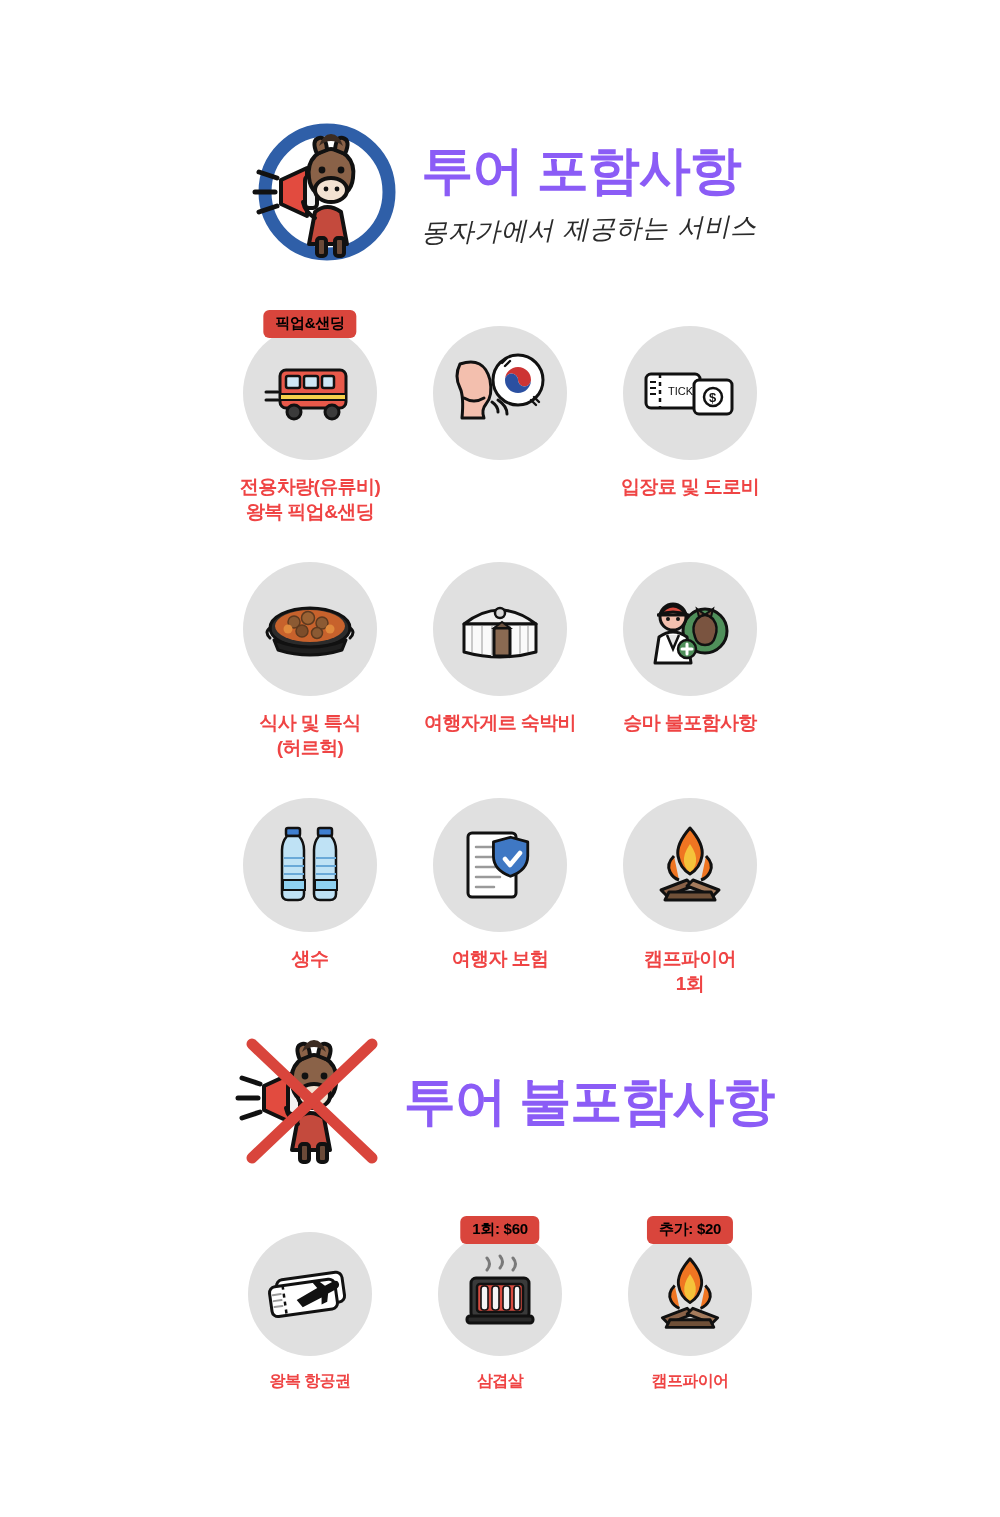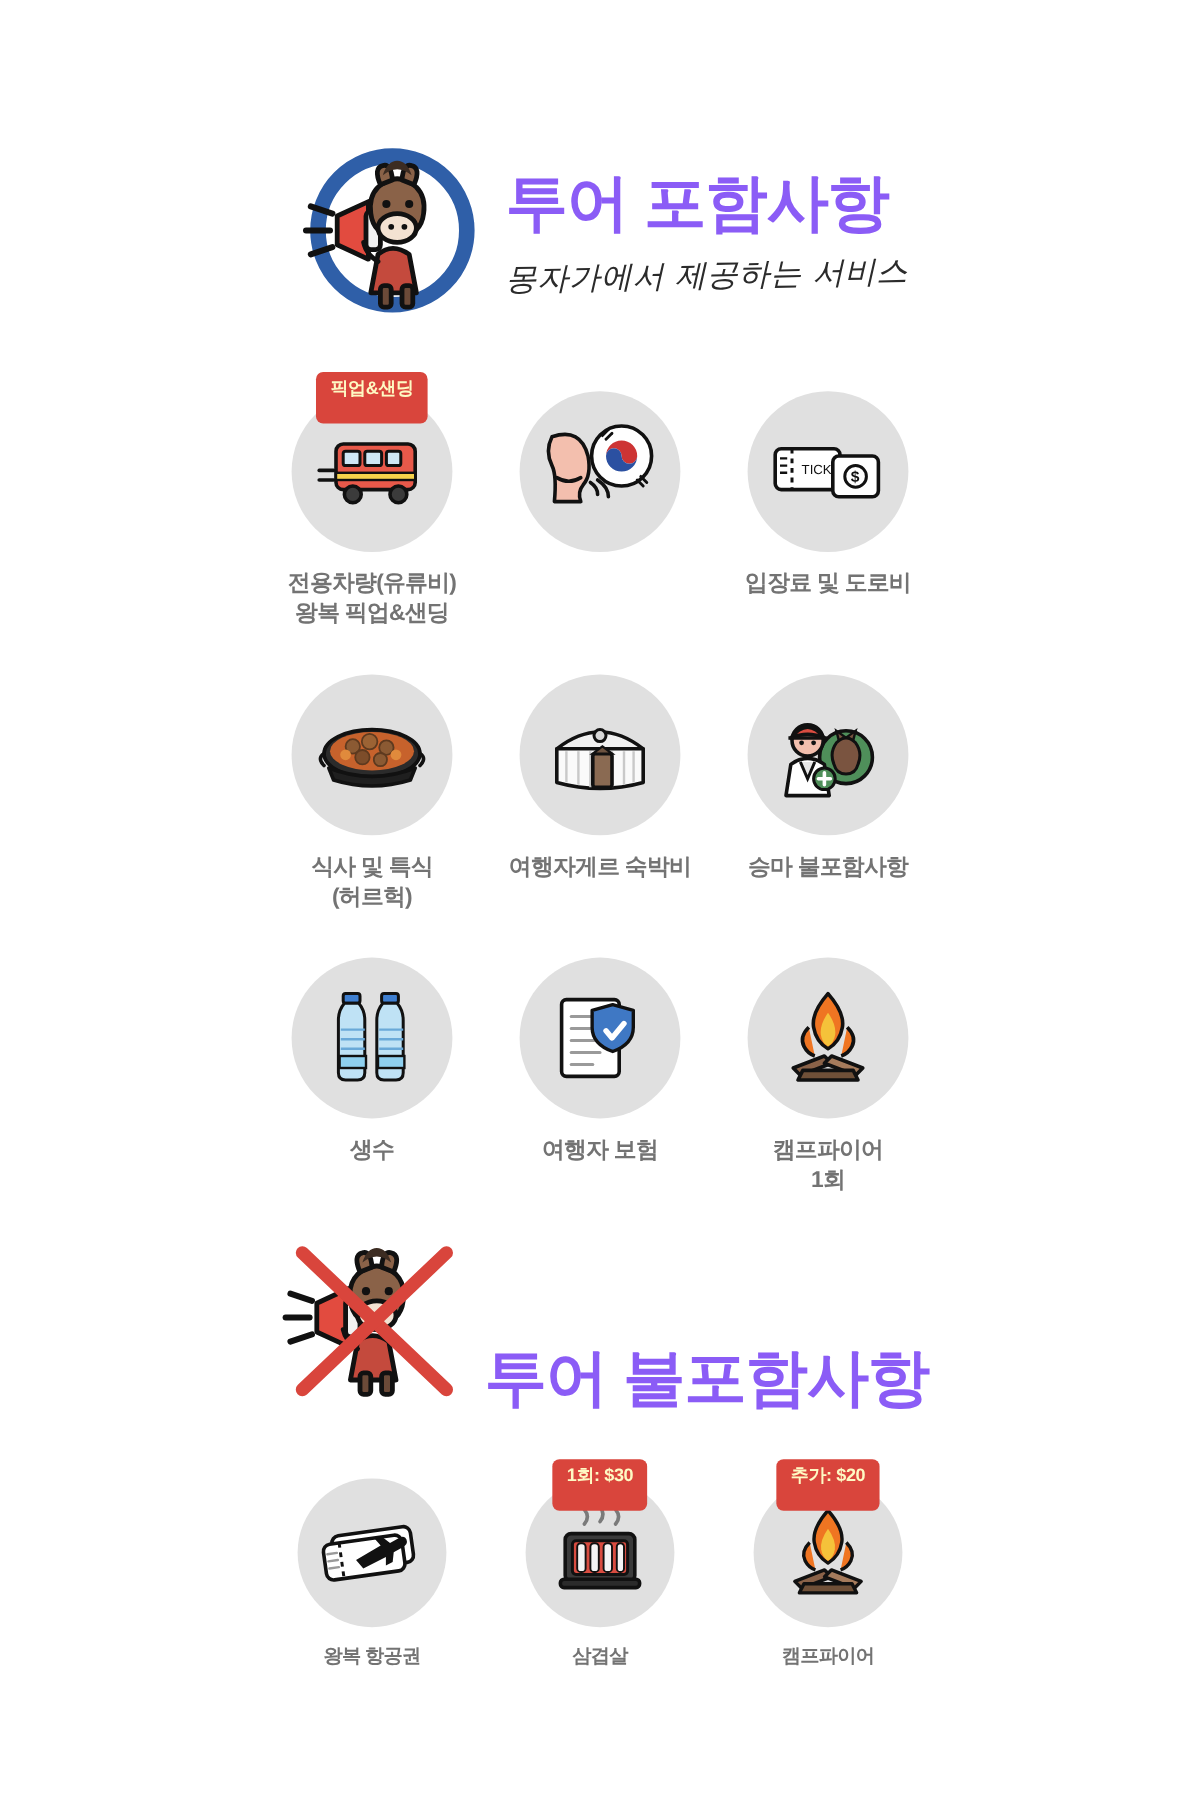--- a/index.html
+++ b/index.html
@@ -17,21 +17,21 @@
   }
 
   
   .section-header {
     display: flex;
     align-items: center;
     justify-content: center;
     gap: 18px;
   }
   .header-included { margin-top: 120px; }
-  .header-excluded { margin-top: 30px; align-items: flex-end; }
+  .header-excluded { margin-top: 30px; }
 
   .mascot-wrap {
     position: relative;
     width: 160px;
     height: 150px;
     flex: 0 0 auto;
   }
   .header-title-block {
     display: flex;
     flex-direction: column;
@@ -74,24 +74,24 @@
     flex-direction: column;
     align-items: center;
     position: relative;
   }
   .badge {
     position: absolute;
     top: -16px;
     left: 50%;
     transform: translateX(-50%);
     background: #d9453c;
-    color: #fef9c3;
+    color: #000000;
     font-size: 15px;
     font-weight: 700;
-    padding: 4px 12px 20px;
+    padding: 4px 12px 5px;
     border-radius: 6px;
     white-space: nowrap;
     z-index: 5;
     letter-spacing: -0.3px;
   }
   .circle {
     width: 134px;
     height: 134px;
     border-radius: 50%;
     background: #e0e0e0;
@@ -103,21 +103,21 @@
   .circle.small {
     width: 124px;
     height: 124px;
   }
   .item-label {
     margin-top: 14px;
     text-align: center;
     font-size: 19px;
     font-weight: 700;
     line-height: 1.32;
-    color: #737373;
+    color: #ef4444;
     white-space: pre-line;
     letter-spacing: -0.6px;
   }
   .item-label.sm { font-size: 16px; }
 
   svg { display: block; }
 </style>
 </head>
 <body>
 
@@ -420,21 +420,21 @@
               <line x1="9" y1="38" x2="17" y2="38"></line>
           </g>
           <path d="M32 34 l22 -9 l-4 -6 l6 -1 l6 6 l8 -3 q5 -2 6 2 q1 4 -4 6 l-8 3 l-2 8 l-6 2 l1 -7 l-20 7 z" fill="#111"></path>
         </g>
       </svg>
     </div>
     <div class="item-label sm">왕복 항공권</div>
   </div>
 
   <div class="item">
-    <div class="badge">1회: $30</div>
+    <div class="badge">1회: $60</div>
     <div class="circle small">
       <svg width="86" height="84" viewBox="0 0 86 84">
         <g stroke="#7a7a7a" stroke-width="3" fill="none" stroke-linecap="round">
           <path d="M30 18 q5 -6 0 -12"></path>
           <path d="M43 16 q5 -6 0 -12"></path>
           <path d="M56 18 q5 -6 0 -12"></path>
         </g>
         <rect x="14" y="26" width="58" height="40" rx="5" fill="#3a3a3a" stroke="#111" stroke-width="3"></rect>
         <rect x="20" y="32" width="46" height="28" rx="3" fill="#d94c40" stroke="#111" stroke-width="2.5"></rect>
         <g fill="#f4f4f4" stroke="#111" stroke-width="1.6">

